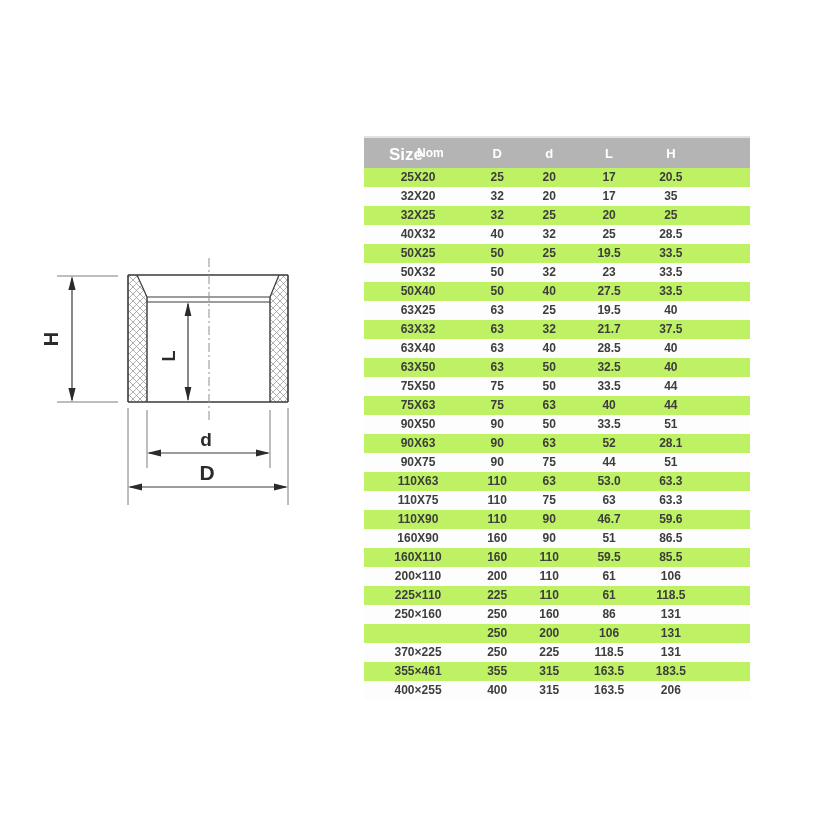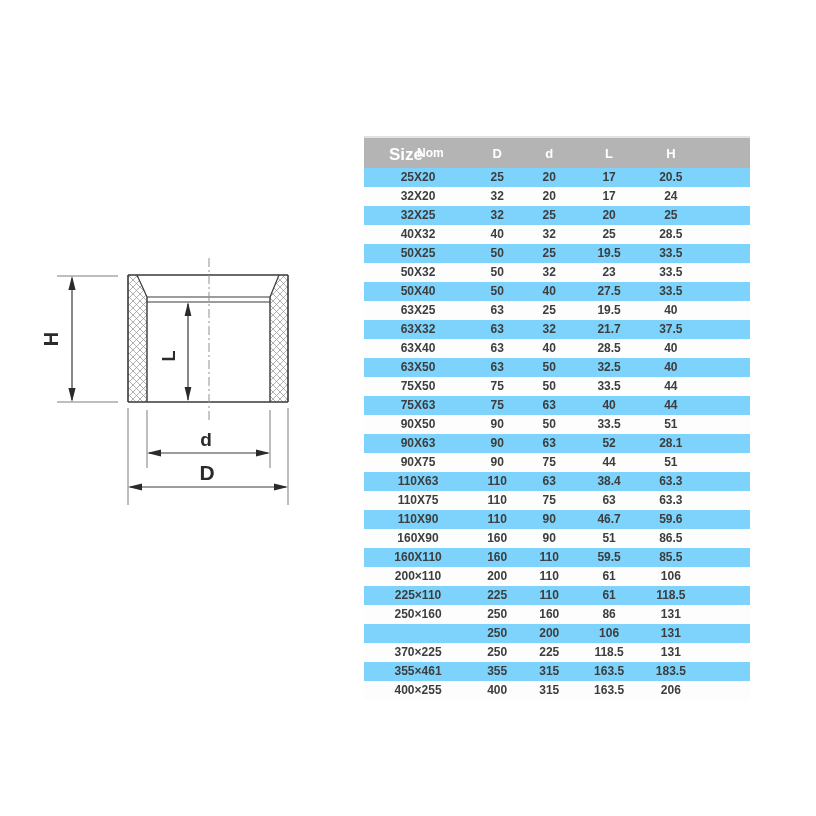--- a/index.html
+++ b/index.html
@@ -17,21 +17,21 @@
   .thead{
     display:flex;height:30px;background:#b4b4b4;color:#ffffff;
     border-top:2px solid #e2e2e2;
   }
   .th{display:flex;align-items:center;justify-content:center;
       font-weight:bold;font-size:13px;}
   .th-size{position:relative;}
   .size-label{position:absolute;left:25px;bottom:3px;font-size:17px;font-weight:bold;}
   .nom-label{position:absolute;left:53px;top:8px;font-size:12px;font-weight:bold;}
   .row{display:flex;height:19px;}
-  .row.alt{background:#7dd3fc;}
+  .row.alt{background:#bef264;}
   .row.plain{background:#fdfdfe;}
   .cell{
     font-size:12px;font-weight:bold;color:#3d3d3d;text-align:center;
     line-height:19px;white-space:nowrap;overflow:hidden;
   }
   .c-size{width:28%;}
   .c-D{width:13%;}
   .c-d{width:14%;}
   .c-L{width:17%;}
   .c-H{width:15%;}
@@ -113,21 +113,21 @@
         <div class="cell c-d">20</div>
         <div class="cell c-L">17</div>
         <div class="cell c-H">20.5</div>
         <div class="cell c-fill"></div>
       </div>
       <div class="row plain">
         <div class="cell c-size">32X20</div>
         <div class="cell c-D">32</div>
         <div class="cell c-d">20</div>
         <div class="cell c-L">17</div>
-        <div class="cell c-H">24</div>
+        <div class="cell c-H">35</div>
         <div class="cell c-fill"></div>
       </div>
       <div class="row alt">
         <div class="cell c-size">32X25</div>
         <div class="cell c-D">32</div>
         <div class="cell c-d">25</div>
         <div class="cell c-L">20</div>
         <div class="cell c-H">25</div>
         <div class="cell c-fill"></div>
       </div>
@@ -232,21 +232,21 @@
         <div class="cell c-D">90</div>
         <div class="cell c-d">75</div>
         <div class="cell c-L">44</div>
         <div class="cell c-H">51</div>
         <div class="cell c-fill"></div>
       </div>
       <div class="row alt">
         <div class="cell c-size">110X63</div>
         <div class="cell c-D">110</div>
         <div class="cell c-d">63</div>
-        <div class="cell c-L">38.4</div>
+        <div class="cell c-L">53.0</div>
         <div class="cell c-H">63.3</div>
         <div class="cell c-fill"></div>
       </div>
       <div class="row plain">
         <div class="cell c-size">110X75</div>
         <div class="cell c-D">110</div>
         <div class="cell c-d">75</div>
         <div class="cell c-L">63</div>
         <div class="cell c-H">63.3</div>
         <div class="cell c-fill"></div>

